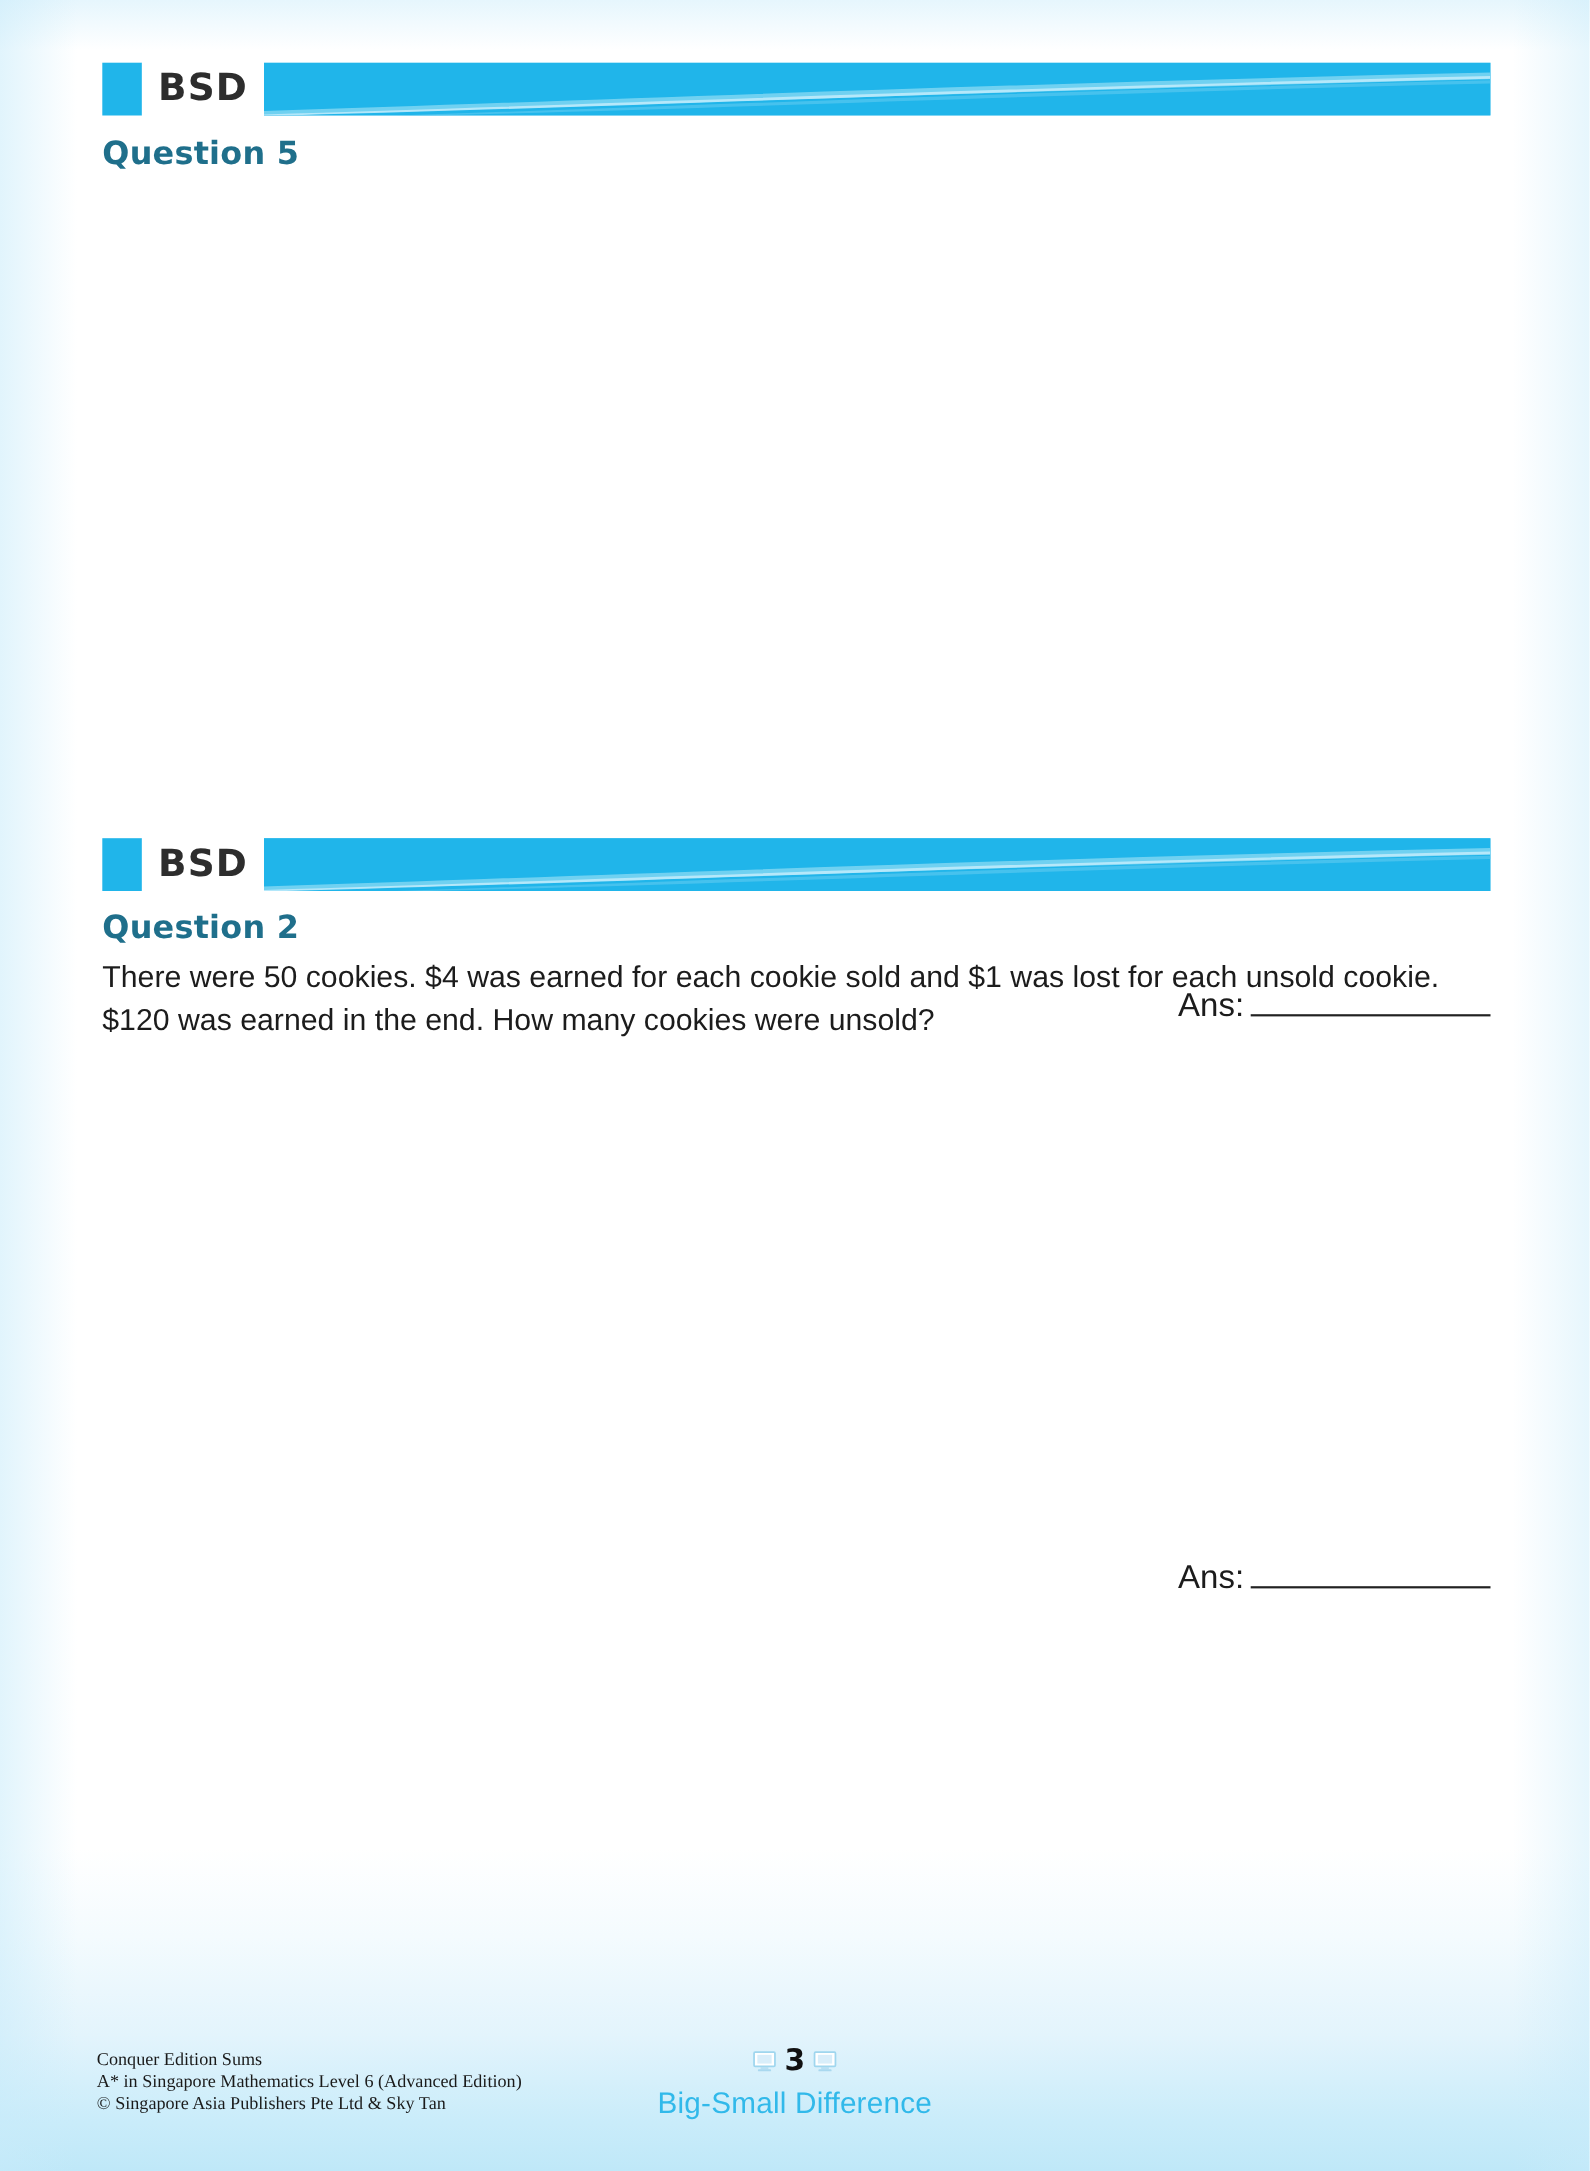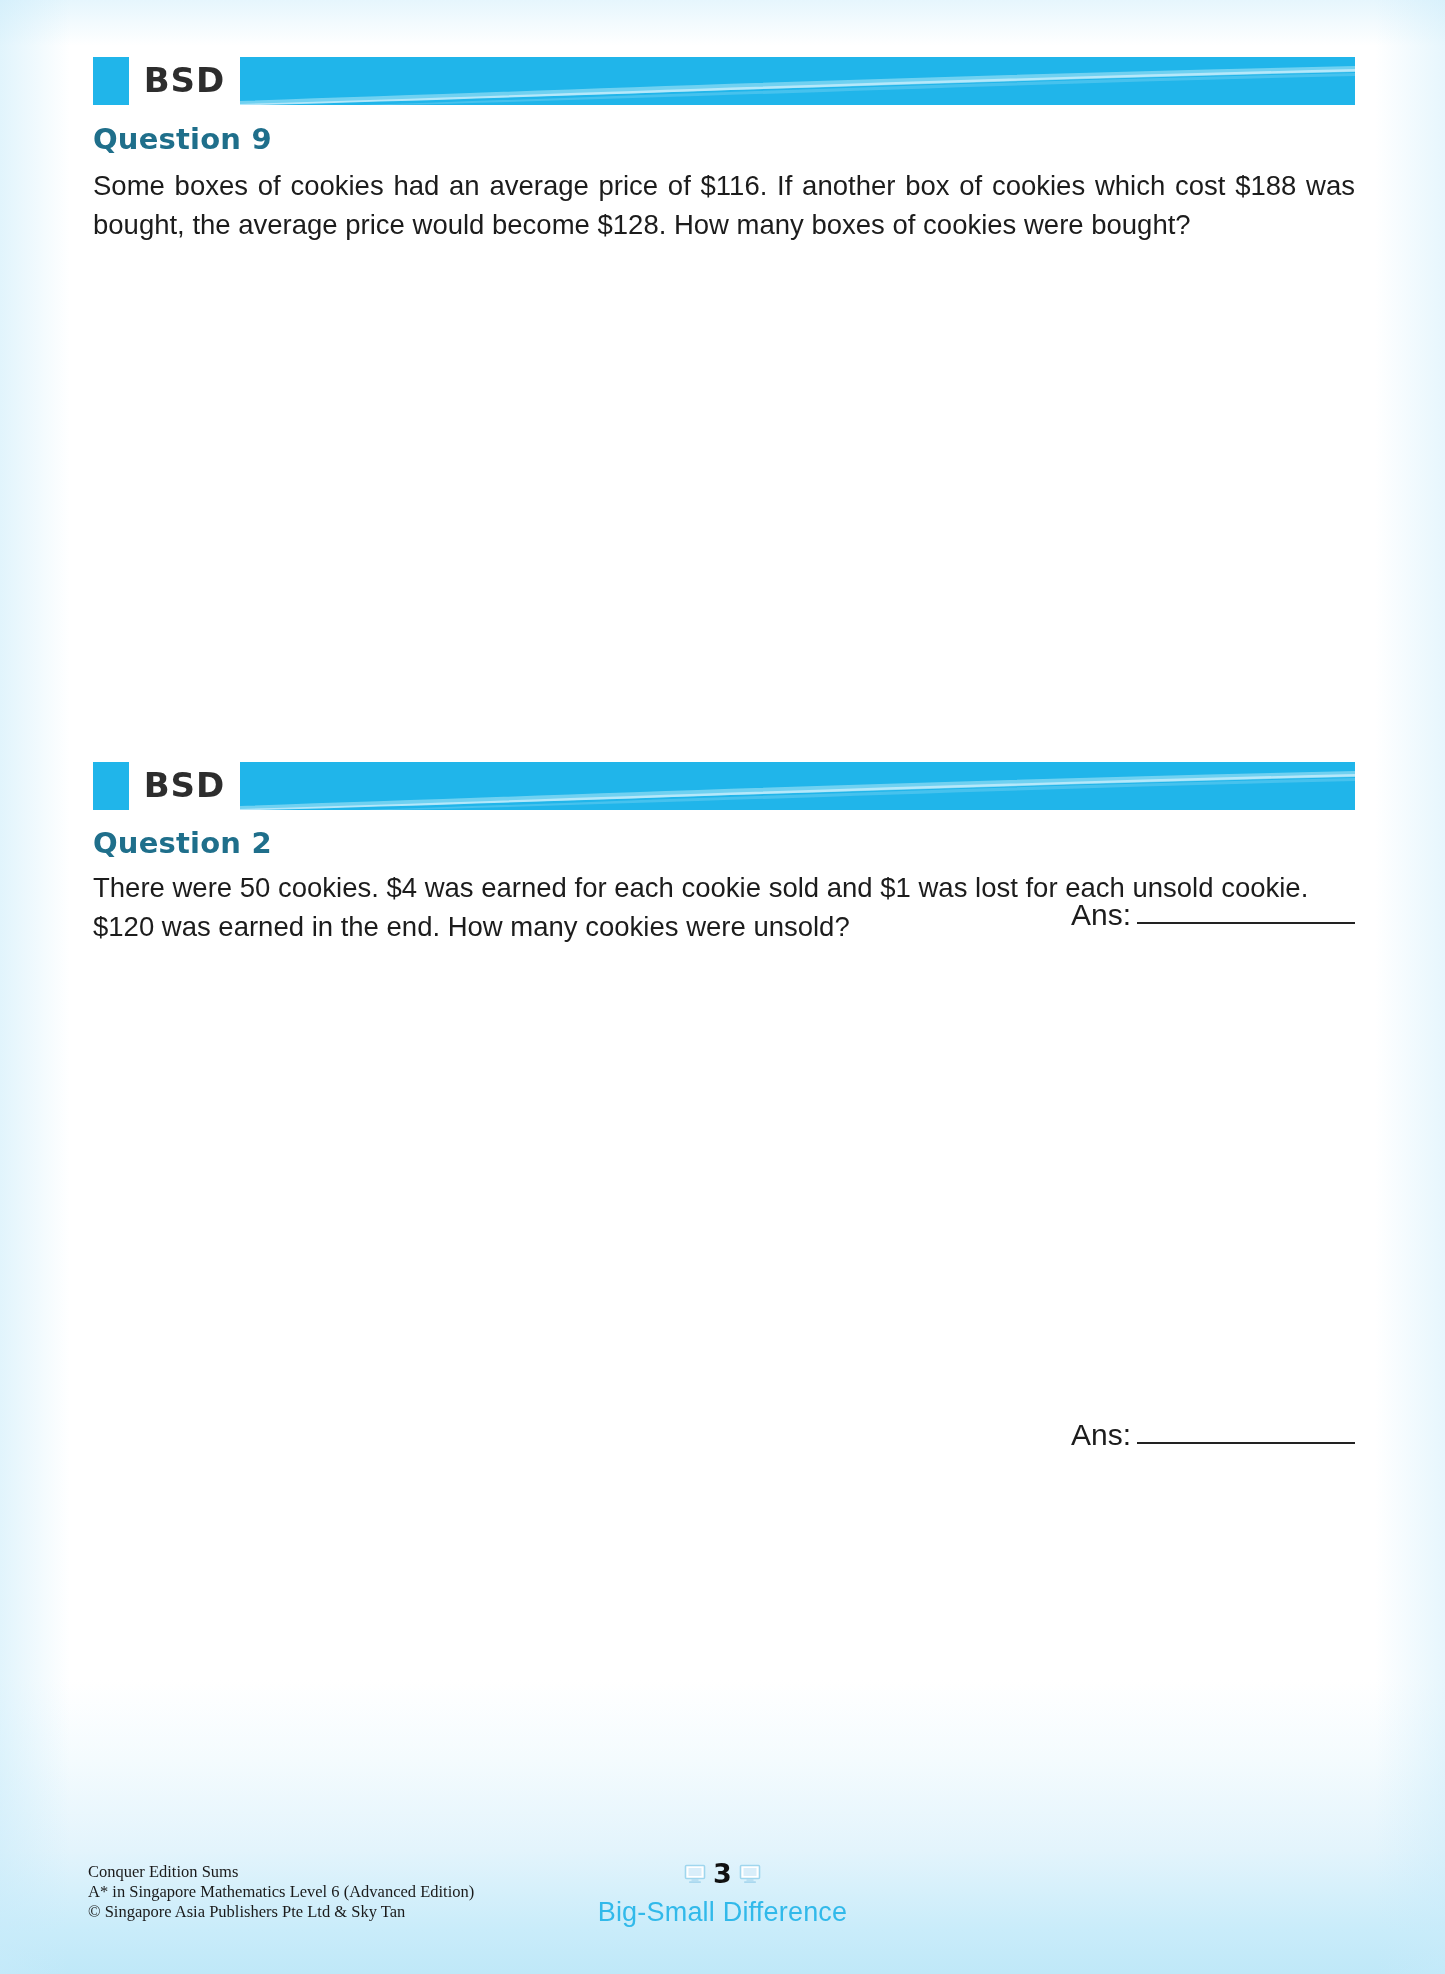--- a/index.html
+++ b/index.html
@@ -191,23 +191,22 @@
     <div class="bsd-bar">
       <svg viewBox="0 0 1115 48" preserveAspectRatio="none">
         <rect x="0" y="0" width="1115" height="48" fill="#20b5ea"></rect>
         <path d="M0,44 C300,34 700,18 1115,9 L1115,15 C700,25 300,40 0,48 Z" fill="#7fd6f2" opacity="0.85"></path>
         <path d="M0,47 C300,38 700,22 1115,12 L1115,14.5 C700,24 300,41 0,48.5 Z" fill="#bdeafb" opacity="0.9"></path>
         <path d="M120,48 C420,38 760,24 1115,16 L1115,19 C760,27 420,42 150,48 Z" fill="#57c8ef" opacity="0.7"></path>
       </svg>
     </div>
   </div>
 
-  <div class="q-heading" style="top:122px;">Question 9</div>
-
-  <div class="q-body" style="top:166px;">Some boxes of cookies had an average price of $116. If another box of cookies which cost $188 was bought, the average price would become $128. How many boxes of cookies were bought?</div>
+  <div class="q-heading" style="top:122px;">Question 5</div>
+
 
   <div class="ans-row" style="top:900px;">
     <div class="ans-label">Ans:</div>
     <div class="ans-line"></div>
   </div>
 
   <div class="bsd-banner" style="top:762px;">
     <div class="bsd-square"></div>
     <div class="bsd-label">BSD</div>
     <div class="bsd-bar">

